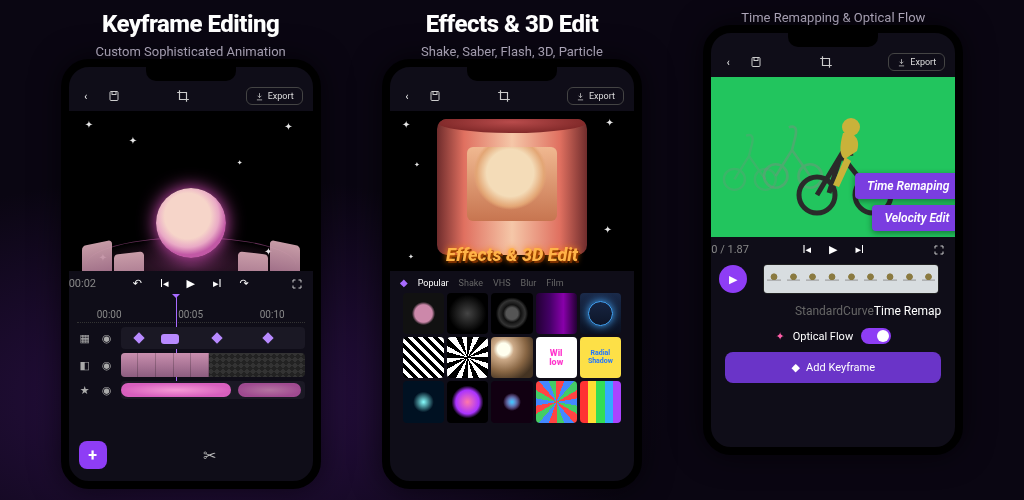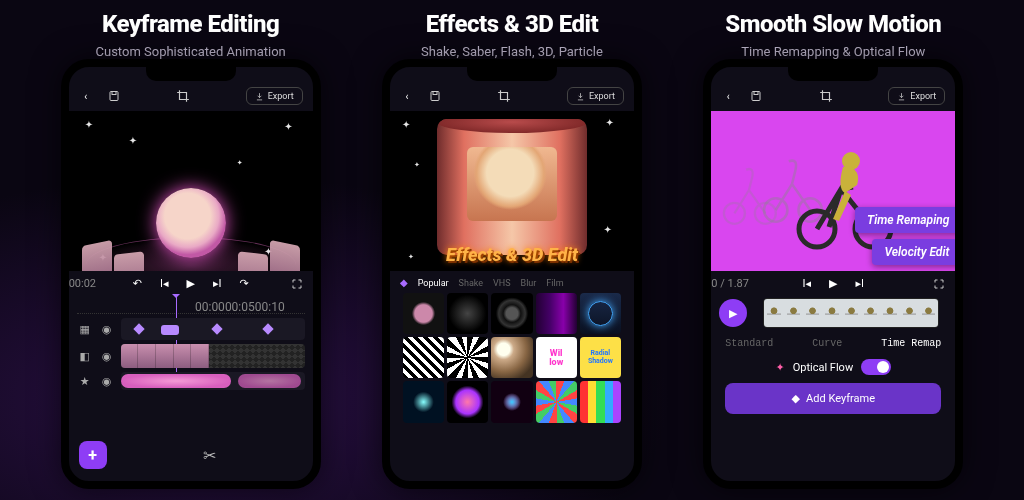--- a/index.html
+++ b/index.html
@@ -41,22 +41,22 @@
     width: 70px; height: 70px; border-radius: 50%;
     background: radial-gradient(circle at 45% 40%, #f6d5c9 40%, #e9a9c5 55%, #c158a5 68%);
     box-shadow: 0 0 18px #e454c6; }
   .caro-ring { position: absolute; bottom: -8px; left: 50%; transform: translateX(-50%);
     width: 210px; height: 56px; border-radius: 50%;
     background: radial-gradient(ellipse at center, rgba(255,110,220,0.25) 0%, rgba(255,110,220,0.05) 60%, transparent 70%);
     border-top: 1px solid rgba(255,120,220,0.4); }
   .caro-thumb { position: absolute; width: 30px; height: 38px; border-radius: 4px;
     background: linear-gradient(#d8a9b5, #a46f8c); opacity: 0.92; }
   .timeline-area { padding: 4px 8px 0; }
-  .ruler { height: 14px; display: flex; justify-content: flex-end; font-size: 12px; color: #888;
-    border-bottom: 1px dotted #333; padding: 0 20px; }
+  .ruler { height: 14px; display: flex; justify-content: space-between; font-size: 10px; color: #888;
+    border-bottom: 1px dotted #333; padding: 0 20px; margin-top: 9px; }
   .layer-row { display: flex; align-items: center; gap: 6px; margin: 4px 0; }
   .layer-ico { width: 16px; display: flex; justify-content: center; color: #aaa; font-size: 11px; }
   .track { flex: 1; height: 18px; border-radius: 4px; background: #1a1824; position: relative; overflow: hidden; }
   .clip-img { position: absolute; inset: 0; display: flex; }
   .clip-img span { flex: 1; background: linear-gradient(#c98fae, #8d5d80); border-right: 1px solid rgba(0,0,0,0.2); }
   .checker { background-image:
      linear-gradient(45deg,#333 25%,transparent 25%),linear-gradient(-45deg,#333 25%,transparent 25%),
      linear-gradient(45deg,transparent 75%,#333 75%),linear-gradient(-45deg,transparent 75%,#333 75%);
      background-size: 6px 6px; background-color:#222; }
   .pink-clip { position: absolute; left: 0; width: 60%; top: 2px; bottom: 2px;
@@ -87,37 +87,37 @@
     font-size: 18px; font-weight: 800; font-style: italic;
     color: #ffb347; text-shadow: 0 0 6px #ff7a00, 2px 2px 0 #5a1e00; white-space: nowrap; }
   .fx-tabs { display: flex; gap: 10px; font-size: 9px; padding: 6px 10px 3px; color: #666; overflow: hidden; align-items:center; }
   .fx-tabs .active { color: #fff; }
   .fx-tabs .diamond { color:#a86bff; font-size:10px; }
   .fx-grid { display: grid; grid-template-columns: repeat(5,1fr); gap: 3px;
     padding: 2px 13px; }
   .fx-cell { aspect-ratio: 1; border-radius: 4px; background: #222; font-size: 7px;
     display:flex; align-items:center; justify-content:center; overflow:hidden; text-align:center; }
   
-  .bike-preview { background: #d946ef; }
+  .bike-preview { background: #22c55e; }
   .cyclist { position: absolute; top: 20px; left: 54%; transform: translateX(-50%); }
   .echo { position: absolute; opacity: 0.25; }
   .tag { position: absolute; right: -10px; background: #7a3de0; color: #fff;
     font-size: 12px; font-style: italic; font-weight: 600; padding: 6px 16px 6px 12px;
     border-radius: 4px; box-shadow: 0 2px 6px rgba(0,0,0,0.4); }
   .thumb-row { display: flex; gap: 0; margin: 2px 8px; height: 30px;
     border: 1px solid #222; border-radius: 4px; overflow: hidden; }
   .thumb-row span { flex: 1; background: #d8dde0; position: relative; }
   .thumb-row span::after { content:''; position:absolute; inset:3px;
     background: radial-gradient(circle at 50% 40%,#8a7a40 20%,transparent 25%),
                 linear-gradient(transparent 50%,#999 55%,transparent 60%); }
   .play-circ { width: 28px; height: 28px; border-radius: 50%; background: #8e3df5;
     display:flex; align-items:center; justify-content:center; margin: 0 8px; font-size:11px; }
   .row3 { display:flex; align-items:center; }
-  .mode-tabs { display:flex; justify-content: space-between; font-size: 10px;
-    color: #666; padding: 8px 14px 4px; font-family: Liberation Mono, monospace; }
+  .mode-tabs { display:flex; justify-content: flex-end; font-size: 12px;
+    color: #666; padding: 8px 14px 4px; }
   .mode-tabs .active { color: #fff; }
   .of-row { display:flex; align-items:center; justify-content: center; gap: 8px;
     font-size: 11px; padding: 6px 0 8px; }
   .toggle { width: 30px; height: 16px; border-radius: 8px; background: #8e3df5;
     position: relative; }
   .toggle::after { content:''; position:absolute; right:2px; top:2px;
     width:12px; height:12px; border-radius:50%; background:#fff; }
   .add-kf { margin: 0 14px 0; background: #6a34c8; border-radius: 8px;
     padding: 9px 0; text-align: center; font-size: 11px; display:flex;
     align-items:center; justify-content:center; gap:6px; }
@@ -306,21 +306,20 @@
       <div class="fx-cell" style="background:radial-gradient(circle,#8ff 0%,transparent 35%),#012"></div>
       <div class="fx-cell" style="background:radial-gradient(ellipse,#f7a 0%,#a3f 40%,transparent 55%),#000"></div>
       <div class="fx-cell" style="background:radial-gradient(circle,#3cf 0%,transparent 30%),radial-gradient(circle,#f3a 0%,transparent 30%),#101"></div>
       <div class="fx-cell" style="background:repeating-conic-gradient(#f44 0 20deg,#48f 20deg 40deg,#4c6 40deg 60deg)"></div>
       <div class="fx-cell" style="background:linear-gradient(90deg,#f33 0 20%,#fd3 20% 40%,#3d5 40% 60%,#3af 60% 80%,#a4f 80%)"></div>
     </div>
   </div>
 </div>
 
 <div class="panel">
-  <div class="title">Smooth Slow Motion</div>
   <div class="subtitle">Time Remapping &amp; Optical Flow</div>
   <div class="phone">
     <div class="notch"></div>
     <div class="statusbar"></div>
     <div class="topbar">
       <div class="icons">
         <span class="icon-sm">‹</span>
         <span class="icon-sm">
           <svg width="12" height="12" viewBox="0 0 24 24" fill="none" stroke="#ccc" stroke-width="2">
               <rect x="4" y="3" width="16" height="18" rx="2"></rect>

